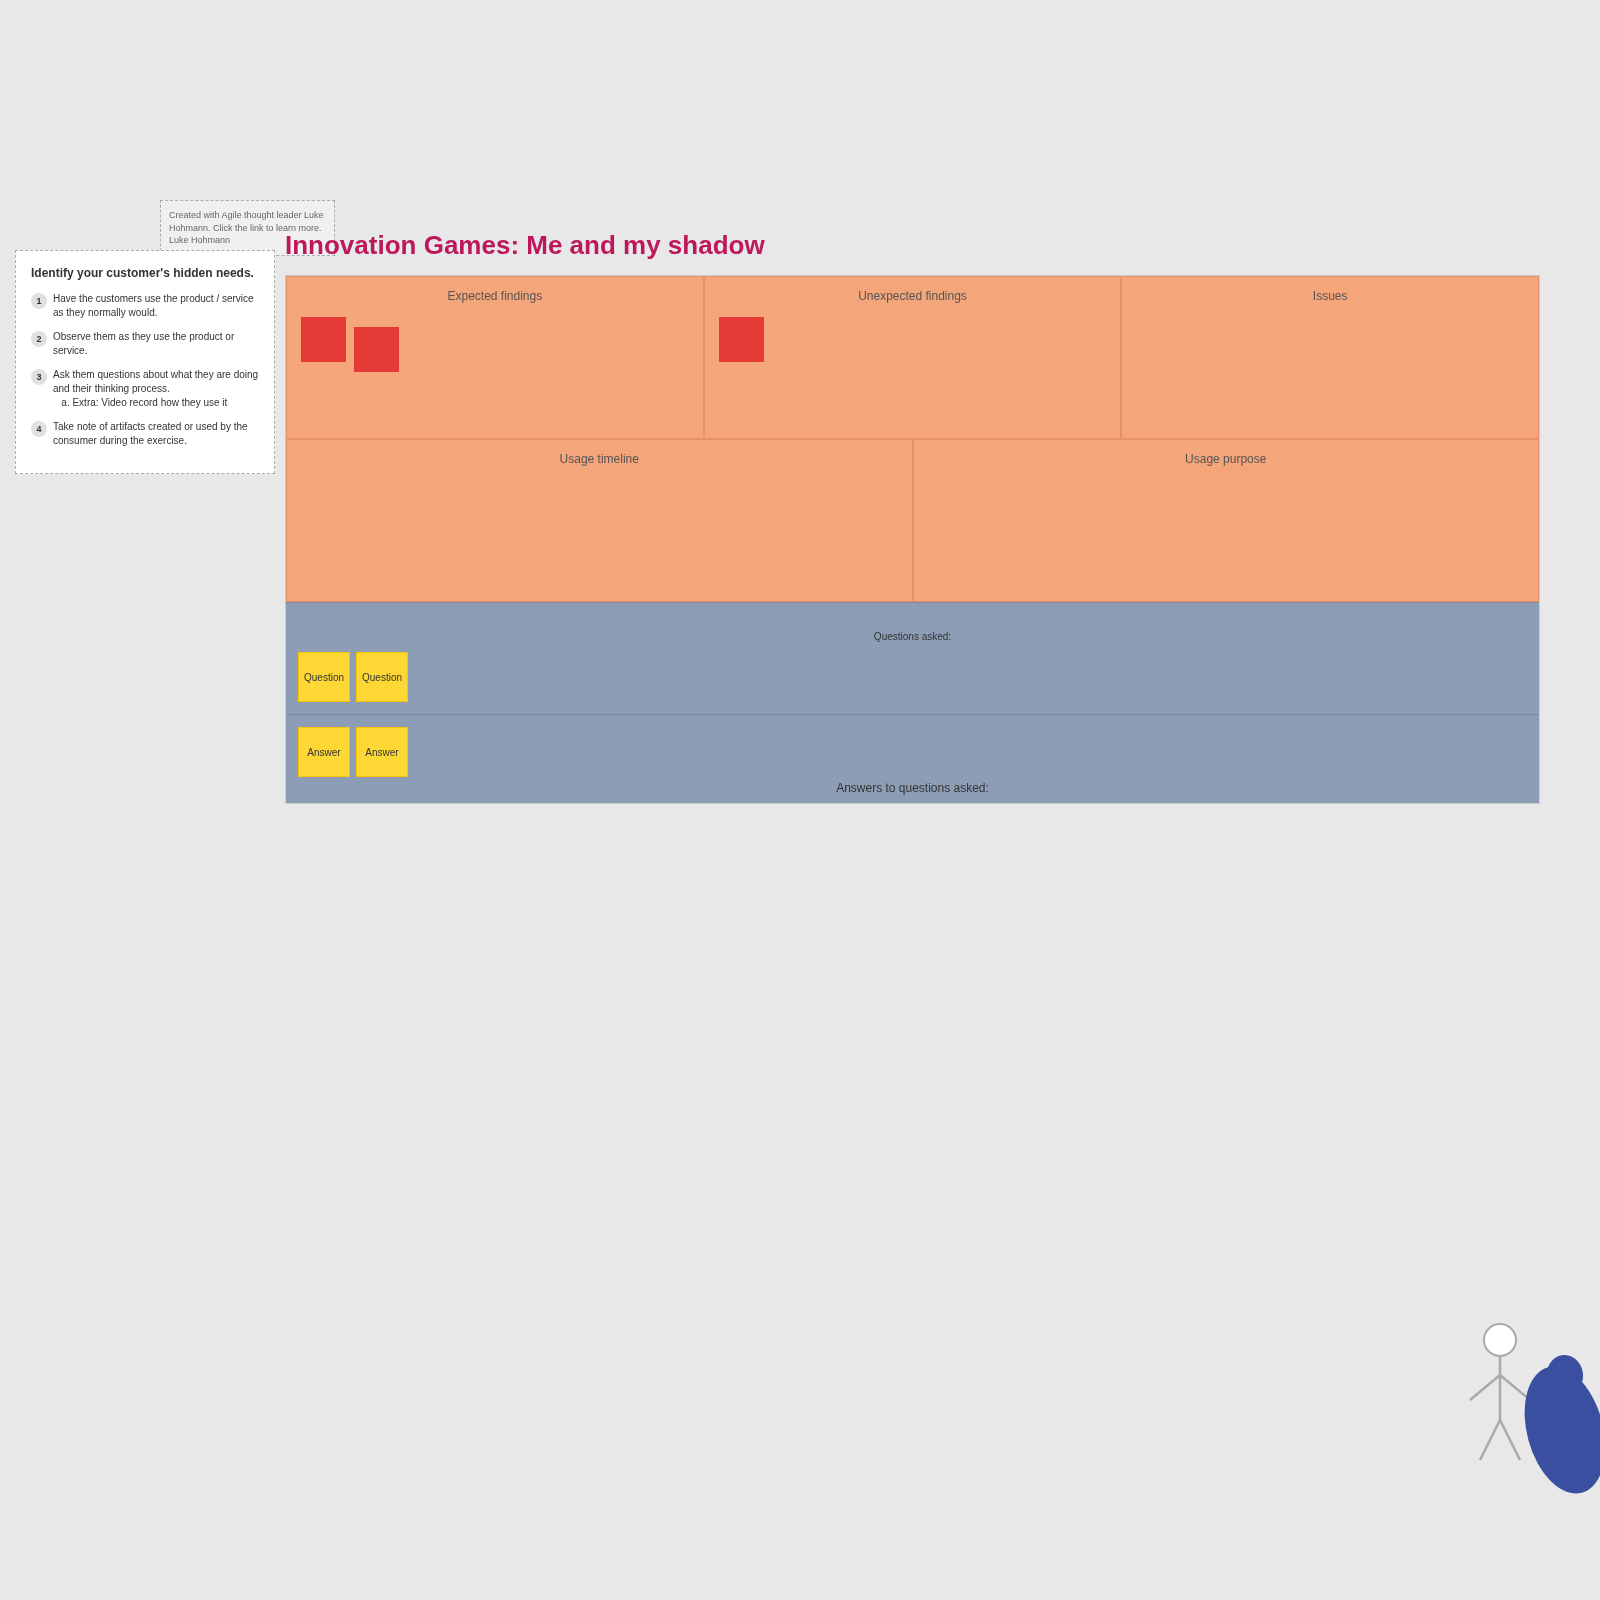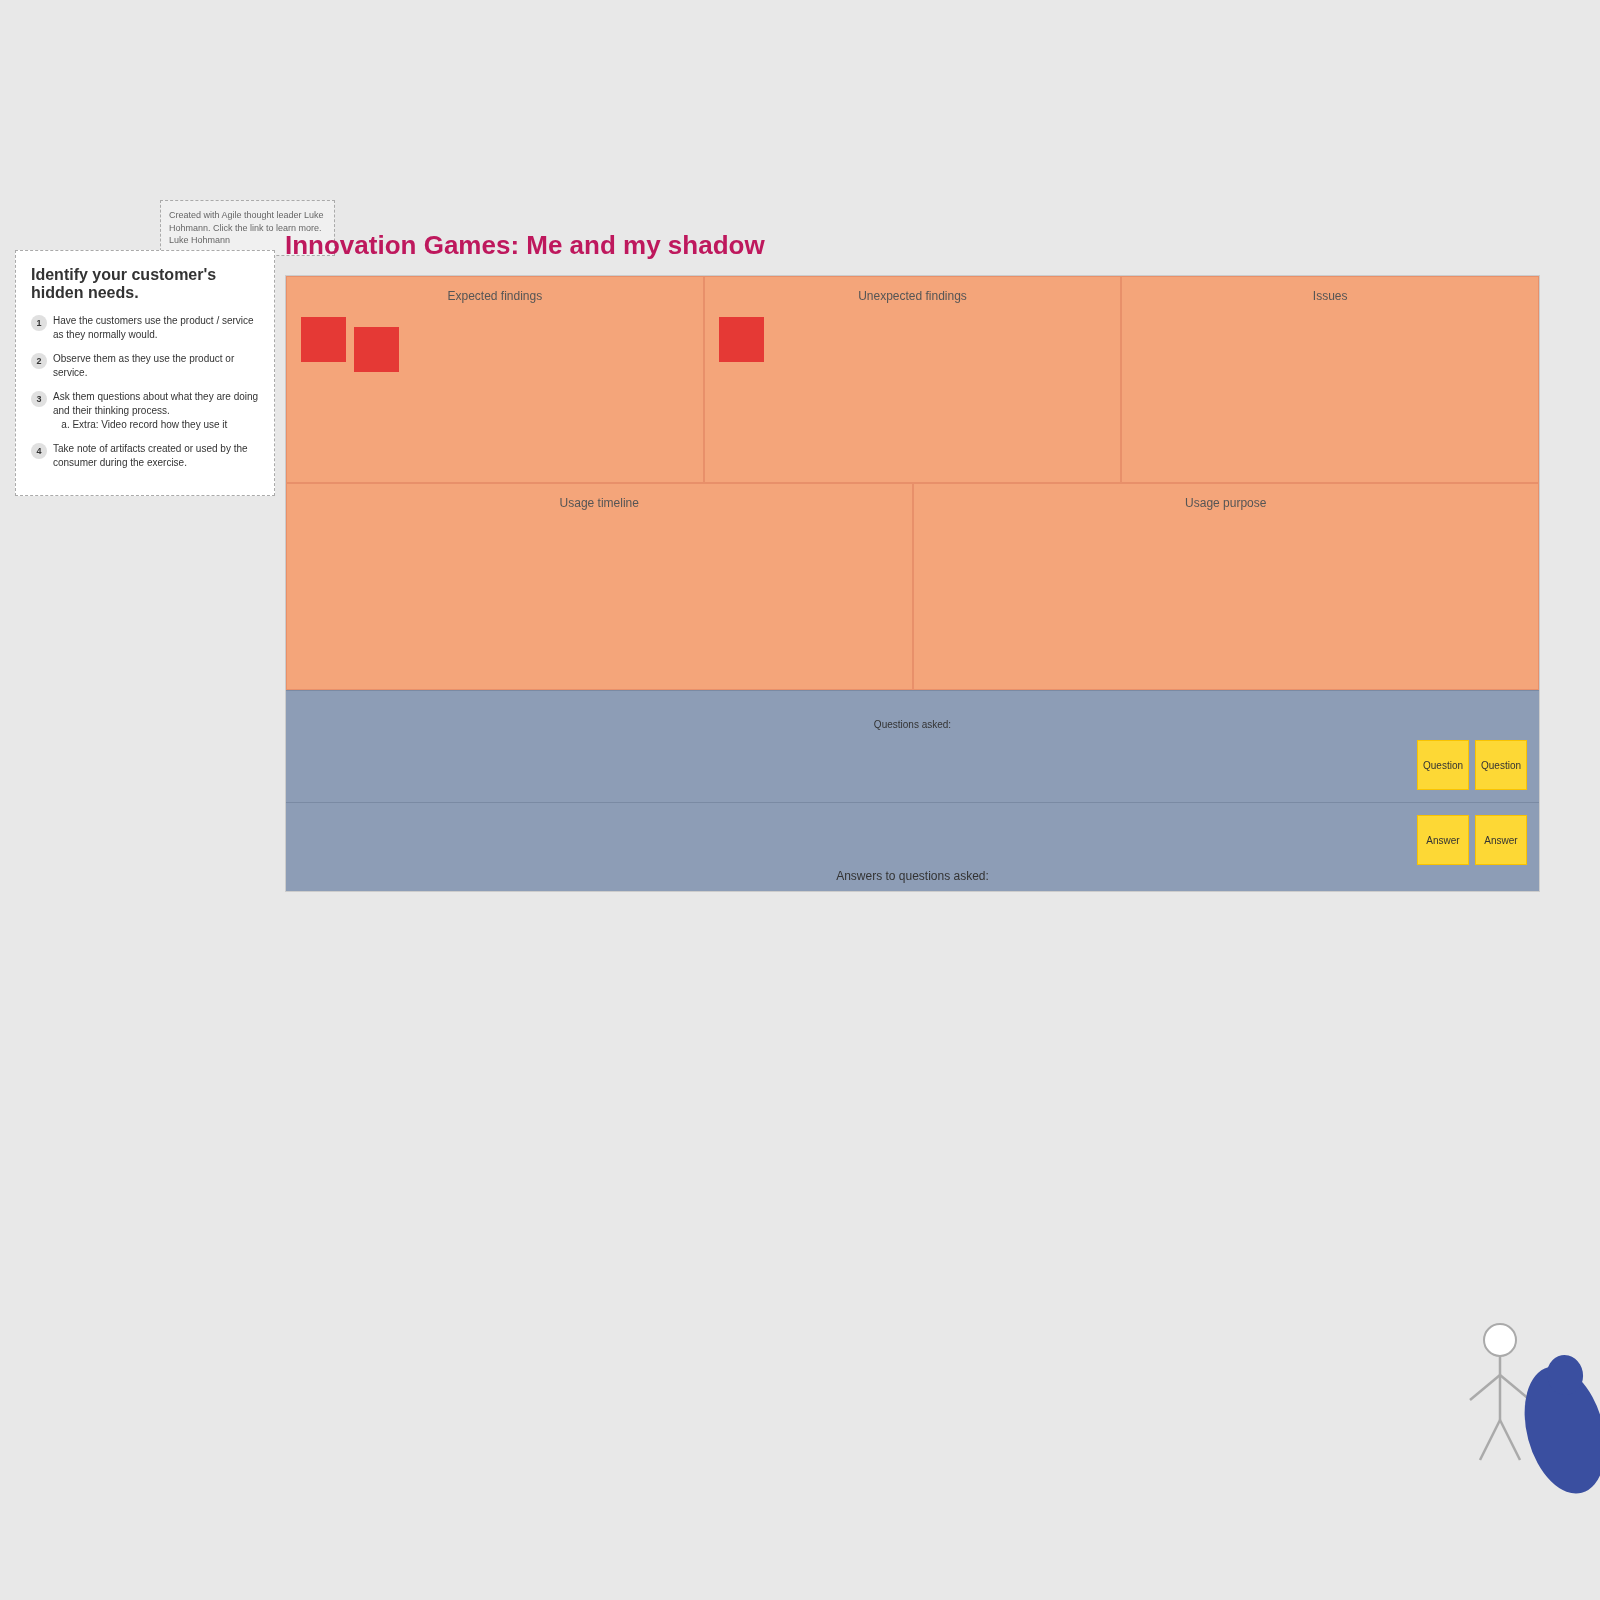--- a/index.html
+++ b/index.html
@@ -36,21 +36,21 @@
       top: 250px;
       left: 15px;
       width: 260px;
       border: 1px dashed #aaa;
       padding: 15px;
       background: white;
       font-size: 11px;
       color: #333;
     }
     .instructions-title {
-      font-size: 16px;
+      font-size: 12px;
       font-weight: bold;
       margin-bottom: 12px;
       color: #333;
     }
     .instructions-item {
       display: flex;
       align-items: flex-start;
       margin-bottom: 10px;
       gap: 6px;
     }
@@ -90,21 +90,21 @@
       border: 1px solid #ccc;
     }
     .grid-row {
       display: flex;
     }
     .grid-cell {
       flex: 1;
       background: #f4a57a;
       border: 1px solid #e8906a;
       padding: 12px;
-      height: 207px;
+      height: 163px;
       position: relative;
     }
     .cell-label {
       font-size: 12px;
       color: #555;
       text-align: center;
       width: 100%;
     }
     .sticky-note-yellow {
       width: 52px;
@@ -127,21 +127,20 @@
       font-size: 10px;
       color: #333;
       text-align: center;
       margin-bottom: 6px;
       margin-top: 20px;
     }
     .sticky-notes-row {
       display: flex;
       gap: 6px;
       padding: 4px 0;
-      justify-content: flex-end;
     }
     .answers-row {
       background: #8d9db6;
       padding: 8px 12px;
       border-top: 1px solid #7a8aa3;
     }
     .answers-label {
       font-size: 12px;
       color: #333;
       text-align: center;

